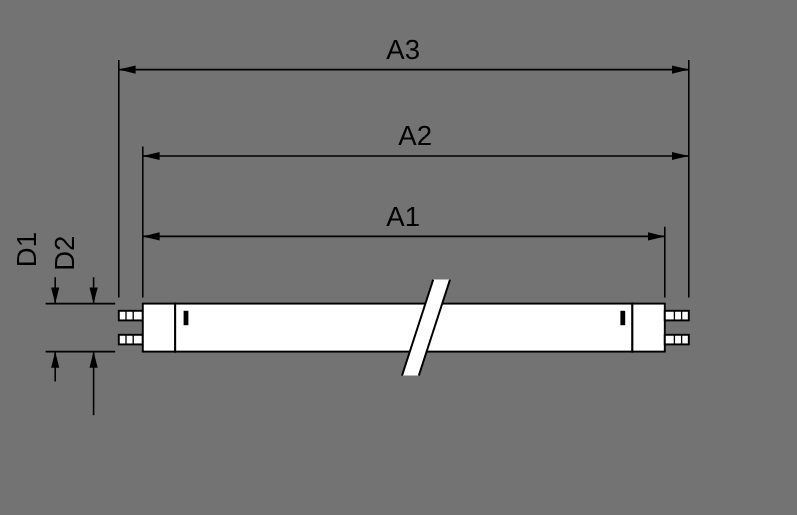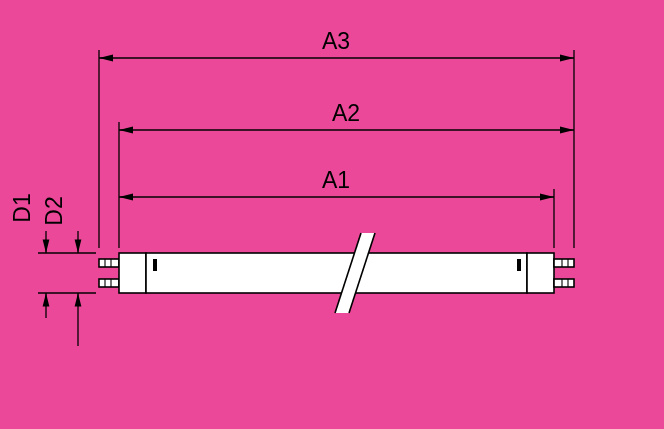--- a/index.html
+++ b/index.html
@@ -5,21 +5,21 @@
   html, body {
     margin: 0;
     padding: 0;
     background: #ffffff;
     font-family: "Liberation Sans", sans-serif;
   }
   .canvas {
     position: relative;
     width: 664px;
     height: 429px;
-    background: #ec4899;
+    background: #737373;
     overflow: hidden;
   }
   svg { display: block; }
 
   
   .dim line {
     stroke: #000000;
     stroke-width: 1.3;
     fill: none;
   }

